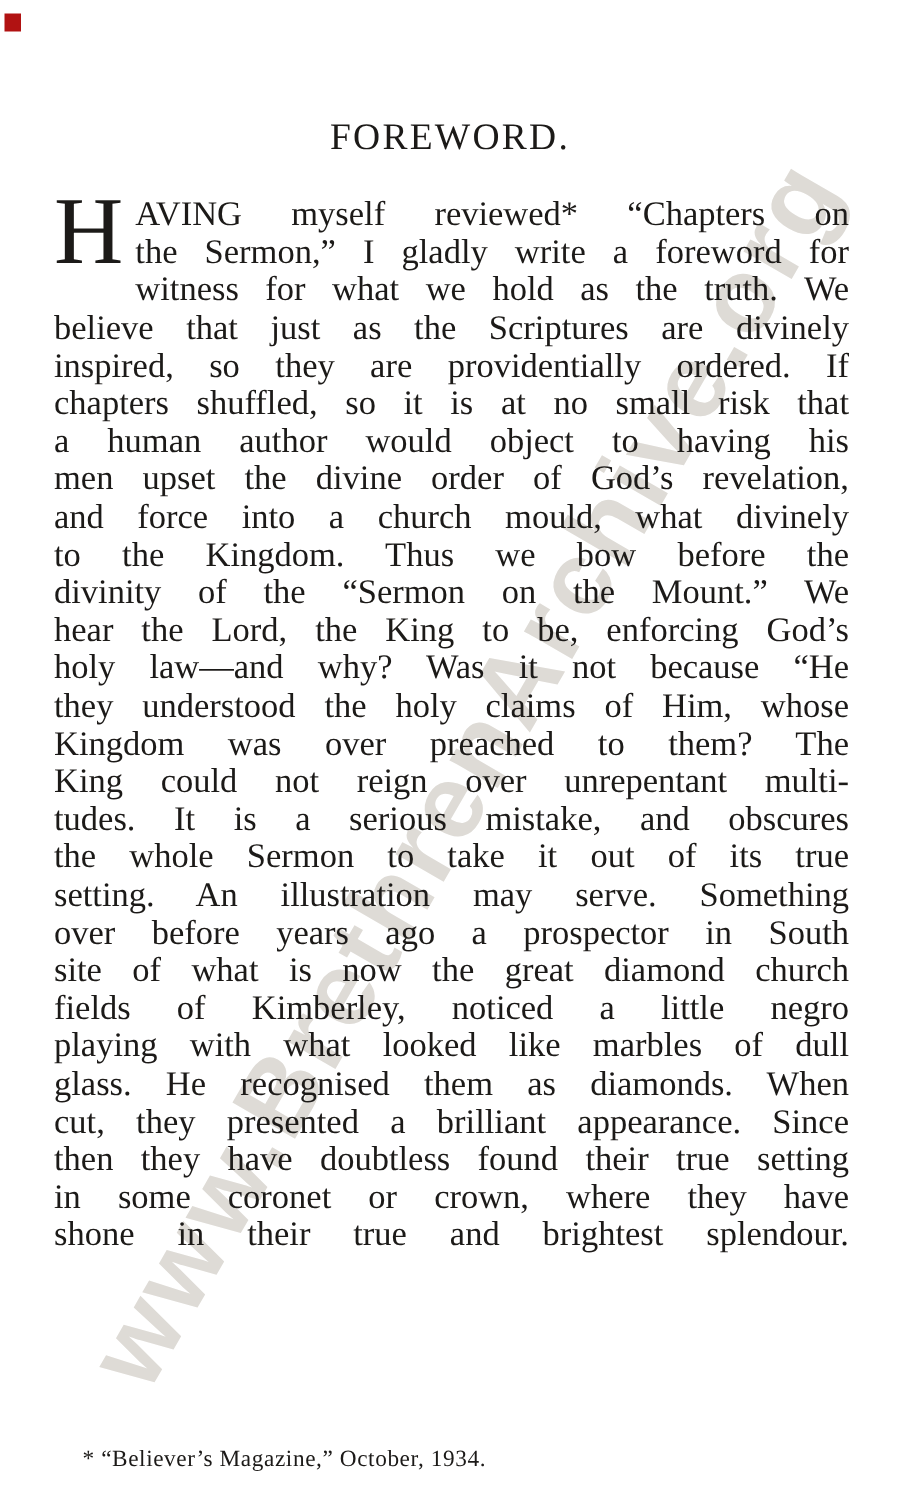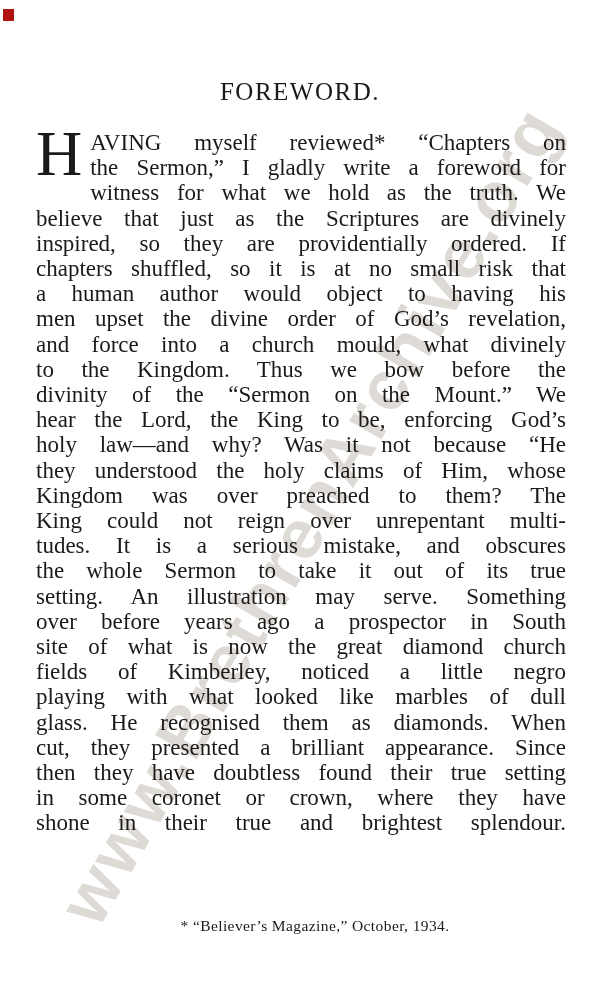--- a/index.html
+++ b/index.html
@@ -59,26 +59,25 @@
     font-weight: 500;
   }
   .line {
     font-size: 23px;
     line-height: 25.2px;
     text-align: justify;
     text-align-last: justify;
   }
   .footnote {
     position: absolute;
-    left: 55px; top: 917px;
+    left: 55px; top: 964px;
     width: 520px;
     font-size: 15.5px;
     letter-spacing: 0.4px;
     z-index: 1;
-    text-align: center;
   }
 </style>
 </head>
 <body>
 
 <div class="page" style="--ink: #1c1a18; --paper: #ffffff; --wm: #dedbd6; --corner: #b11212;">
 
   <div class="corner-mark"></div>
 
   <div class="watermark">www.BrethrenArchive.org</div>

